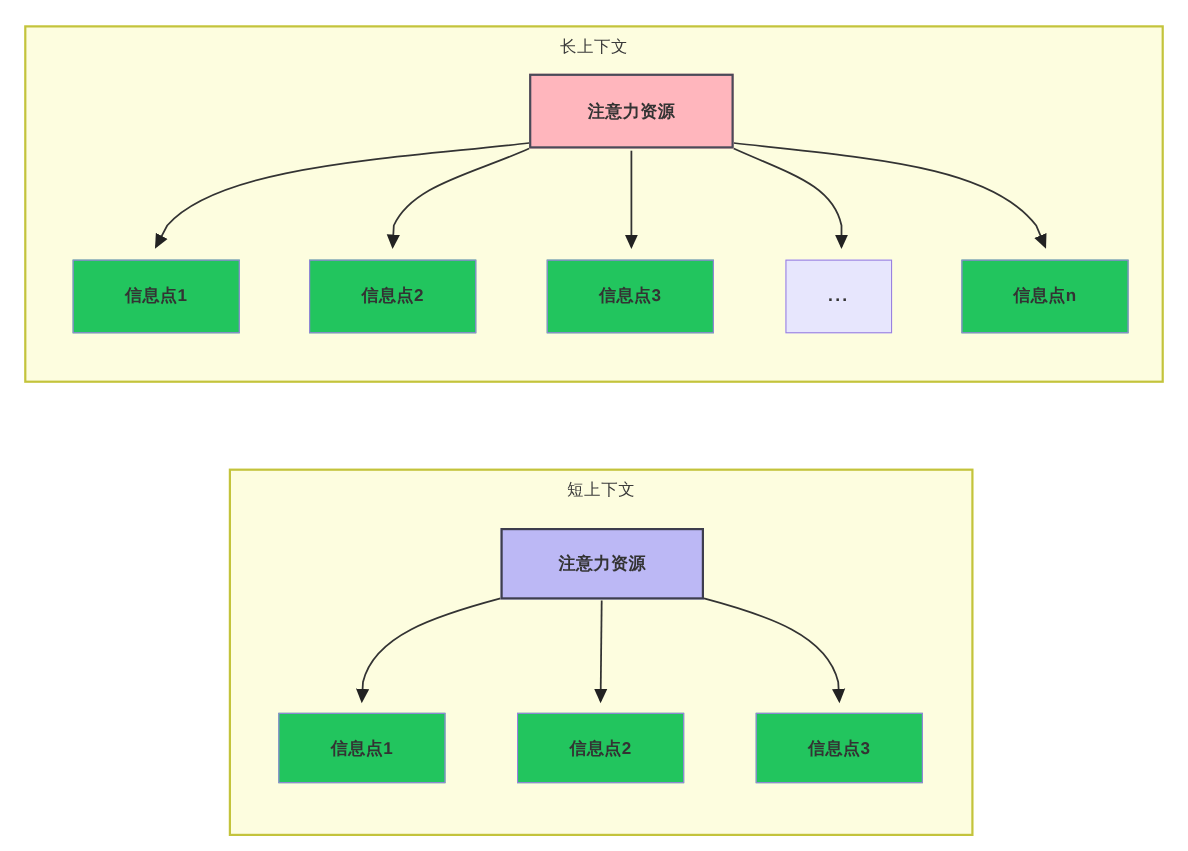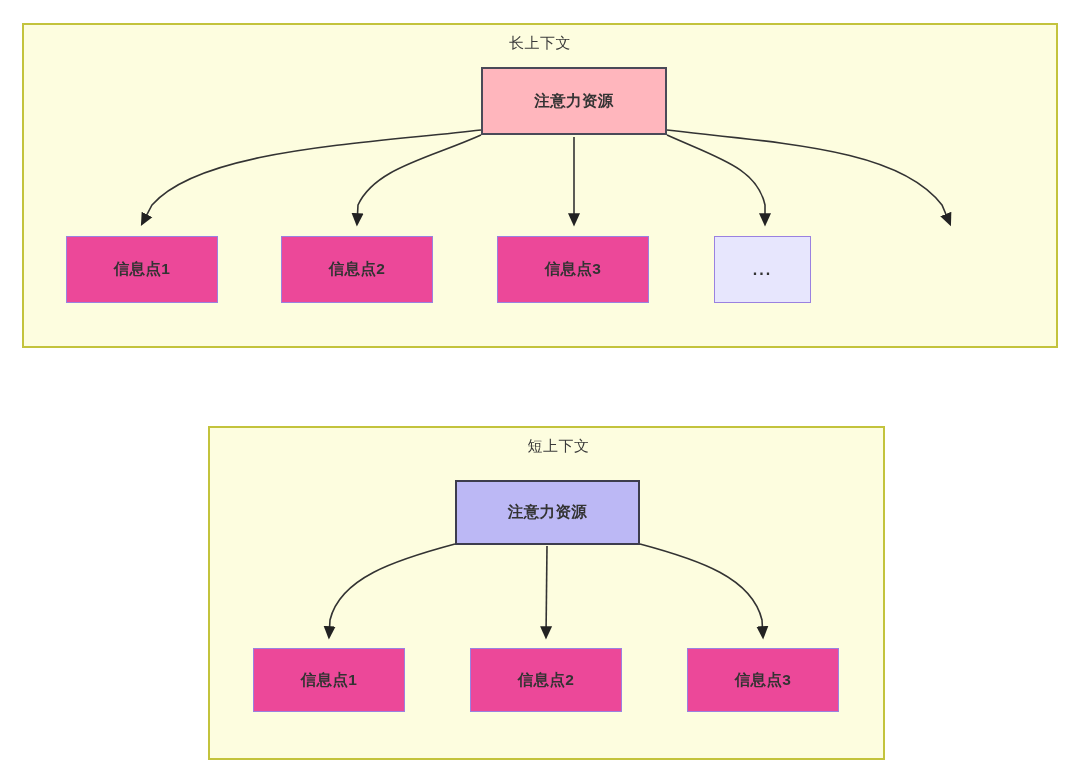--- a/index.html
+++ b/index.html
@@ -45,21 +45,21 @@
     top: 8px;
     left: 0;
     width: 100%;
     text-align: center;
     font-size: 15px;
     color: #3a3a3a;
     line-height: 20px;
     letter-spacing: 0.5px;
   }
   #panel-long .panel-title { left: 0; width: 100%; }
-  #panel-short .panel-title { left: 0; width: 100%; padding-left: 12px; }
+  #panel-short .panel-title { left: 0; width: 100%; }
 
   .node {
     position: absolute;
     box-sizing: border-box;
     display: flex;
     align-items: center;
     justify-content: center;
     font-size: 15.5px;
     color: #333333;
     letter-spacing: 0.4px;
@@ -67,21 +67,21 @@
   }
   .node-attention-long {
     background: #ffb6bd;
     border: 2.5px solid #4a4a58;
   }
   .node-attention-short {
     background: #bcb8f5;
     border: 2.5px solid #3d3d4d;
   }
   .node-info {
-    background: #ec4899;
+    background: #22c55e;
     border: 1.6px solid #9a81e0;
   }
   .node-ellipsis {
     background: #e7e6fd;
     border: 1.6px solid #9a81e0;
     color: #333333;
     font-size: 16px;
     letter-spacing: 2px;
   }
   #svg-edges {
@@ -143,20 +143,21 @@
   <div class="node node-attention-long" style="left:481px; top:67px; width:186px; height:68px;">注意力资源</div>
 
   <div class="node node-info" style="left:66px; top:236px; width:152px; height:67px;">信息点1</div>
 
   <div class="node node-info" style="left:281px; top:236px; width:152px; height:67px;">信息点2</div>
 
   <div class="node node-info" style="left:497px; top:236px; width:152px; height:67px;">信息点3</div>
 
   <div class="node node-ellipsis" style="left:714px; top:236px; width:97px; height:67px;">...</div>
 
+  <div class="node node-info" style="left:874px; top:236px; width:152px; height:67px;">信息点n</div>
 
   <div class="node node-attention-short" style="left:455px; top:480px; width:185px; height:65px;">注意力资源</div>
 
   <div class="node node-info" style="left:253px; top:648px; width:152px; height:64px;">信息点1</div>
 
   <div class="node node-info" style="left:470px; top:648px; width:152px; height:64px;">信息点2</div>
 
   <div class="node node-info" style="left:687px; top:648px; width:152px; height:64px;">信息点3</div>
 
 </div>

